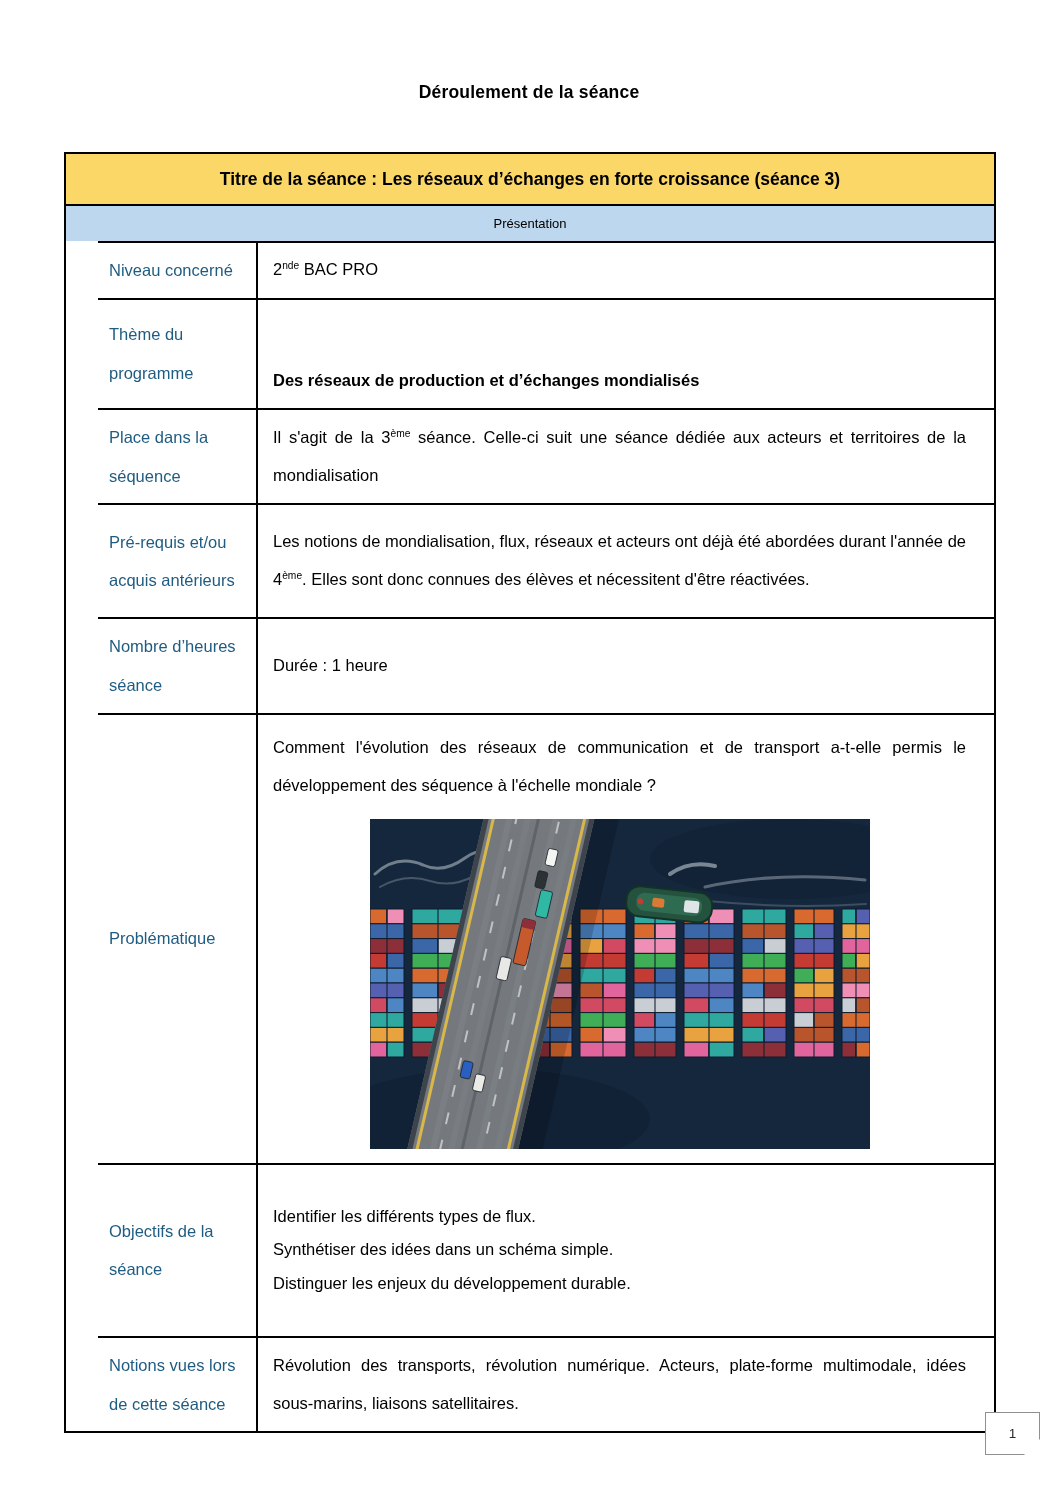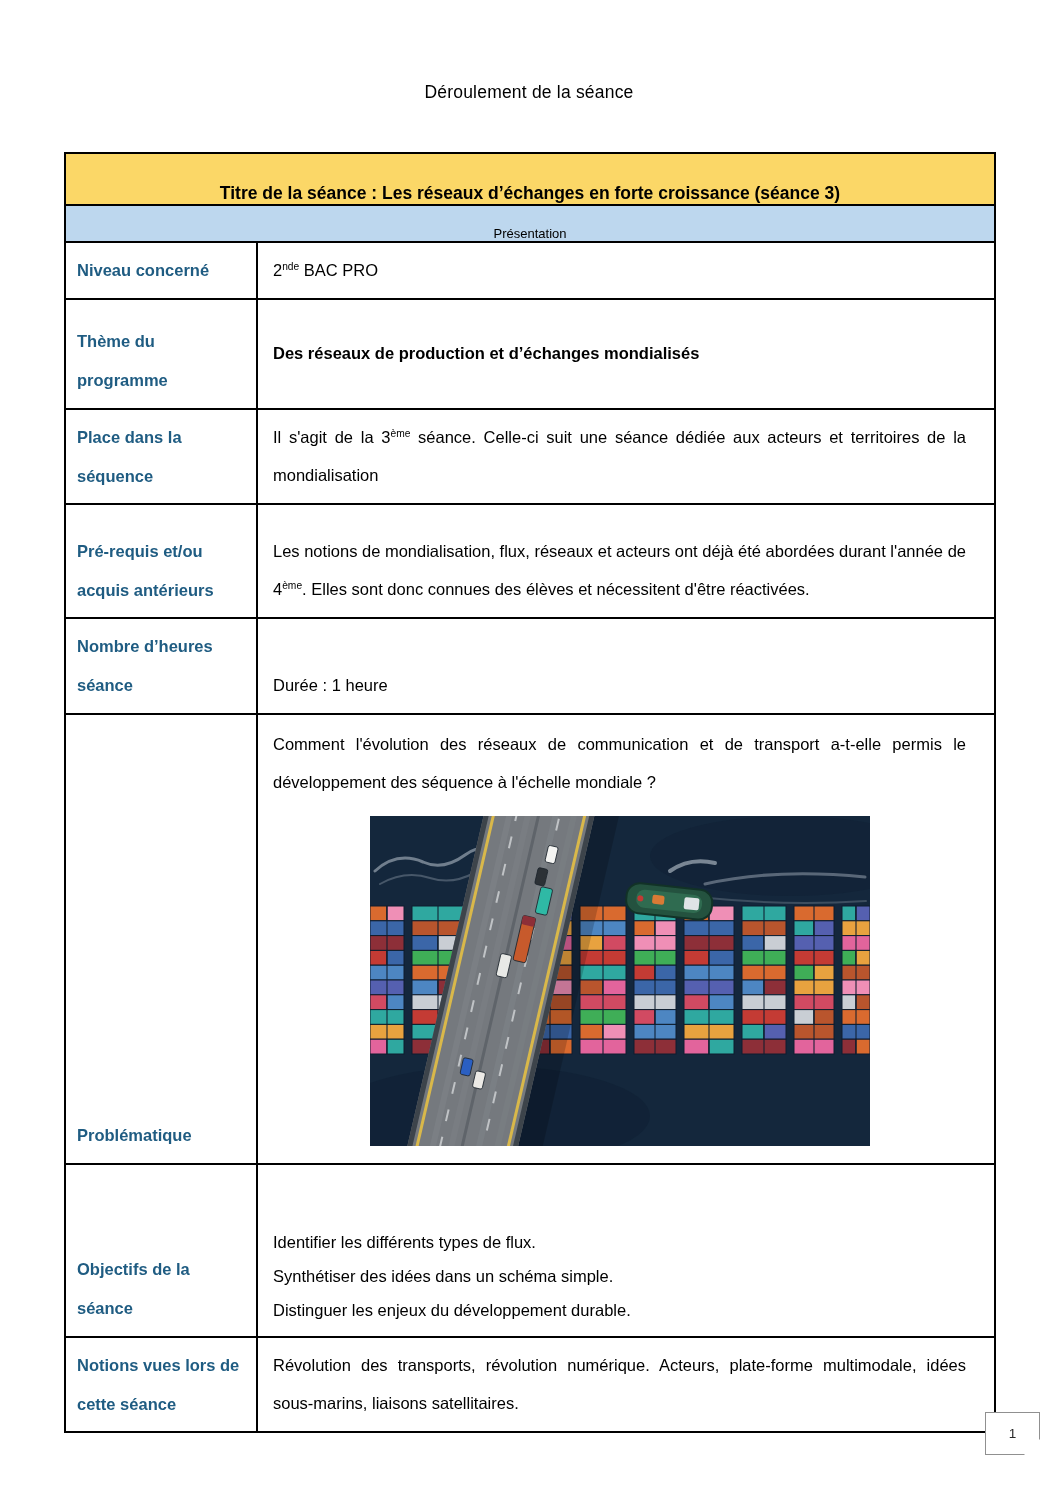--- a/index.html
+++ b/index.html
@@ -5,40 +5,40 @@
   :root{
     --yellow:#fbd767; --lightblue:#bdd7ee; --labelblue:#1f5c82; --border:#000;
   }
   *{box-sizing:border-box;margin:0;padding:0}
   html,body{background:#e9e9e9}
   .page{
     position:relative;width:1058px;height:1497px;margin:0 auto;background:#fff;
     font-family:"Liberation Sans","DejaVu Sans",sans-serif;color:#000;overflow:hidden;
   }
   .doc-title{
-    padding-top:82px;text-align:center;font-size:17.5px;font-weight:normal;letter-spacing:.2px;
+    padding-top:82px;text-align:center;font-size:17.5px;font-weight:bold;letter-spacing:.2px;
   }
   .tbl{
     position:absolute;left:64px;top:152px;width:932px;
     display:grid;grid-template-columns:192px 1fr;
     border:2px solid var(--border);
     font-size:16.5px;
   }
-  .cell{border-top:2px solid var(--border);display:flex;align-items:flex-end}
+  .cell{border-top:2px solid var(--border);display:flex;align-items:center}
   .cell.first{border-top:none}
   .span2{grid-column:1 / -1;justify-content:center;text-align:center}
   .title-row{background:var(--yellow);min-height:50px;font-weight:bold;font-size:17.5px}
   .presentation-row{background:var(--lightblue);min-height:37px;font-weight:normal;font-size:13px}
   .label-cell{
     border-right:2px solid var(--border);
-    color:var(--labelblue);font-weight:bold;
-    padding:8px 6px 8px 11px;line-height:2.35;font-size:16.5px;
+    color:var(--labelblue);font-weight:normal;
+    padding:8px 6px 8px 11px;line-height:2.35;font-size:16.5px;margin-left:32px;
   }
   .content-cell{padding:8px 28px 8px 15px;line-height:2.3}
-  .content-cell.top{align-items:center}
+  .content-cell.top{align-items:flex-end}
   .content-cell p{text-align:justify}
   .content-cell p.nojust{text-align:left}
   .r-niveau{min-height:39px}
   .r-theme{min-height:110px}
   .r-place{min-height:83px}
   .r-prerequis{min-height:114px}
   .r-heures{min-height:76px}
   .r-problematique{min-height:450px}
   .r-objectifs{min-height:173px}
   .r-notions{min-height:79px}

